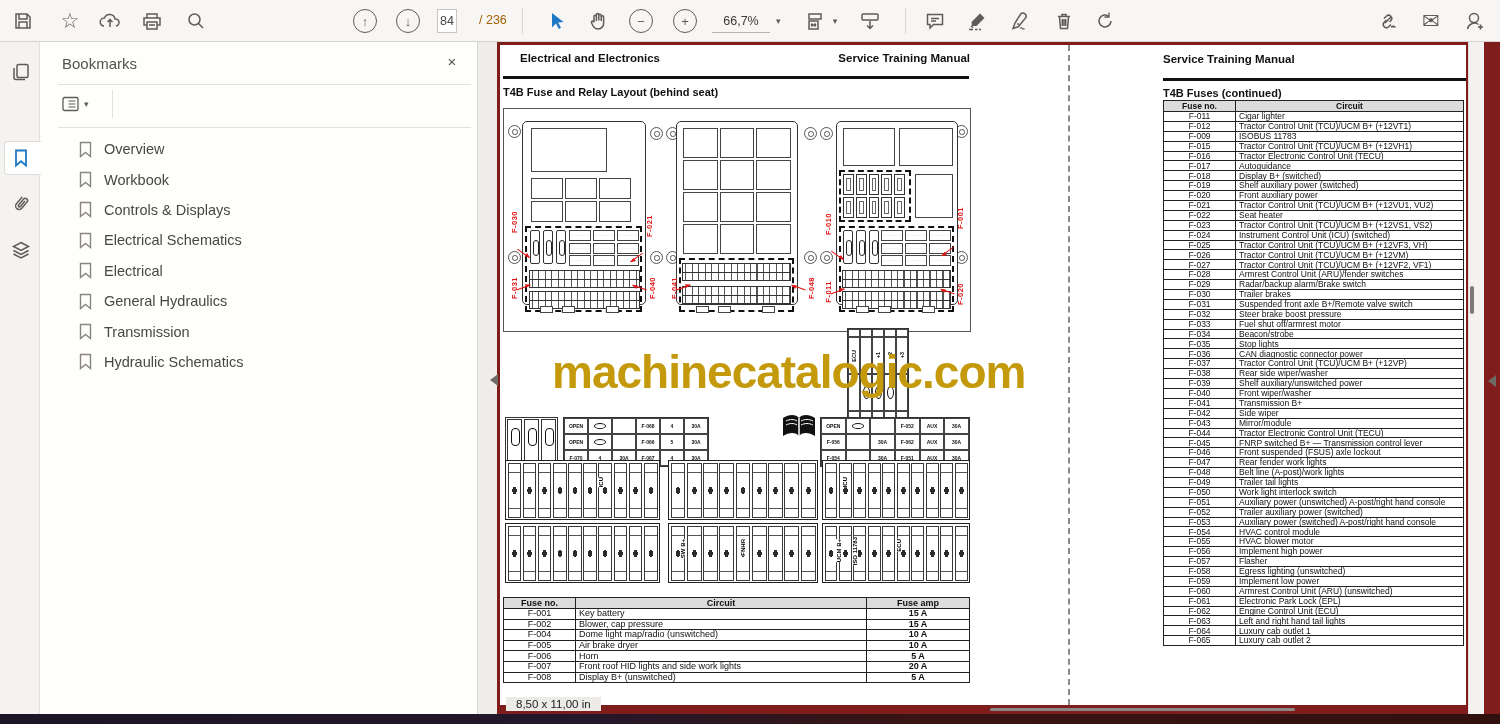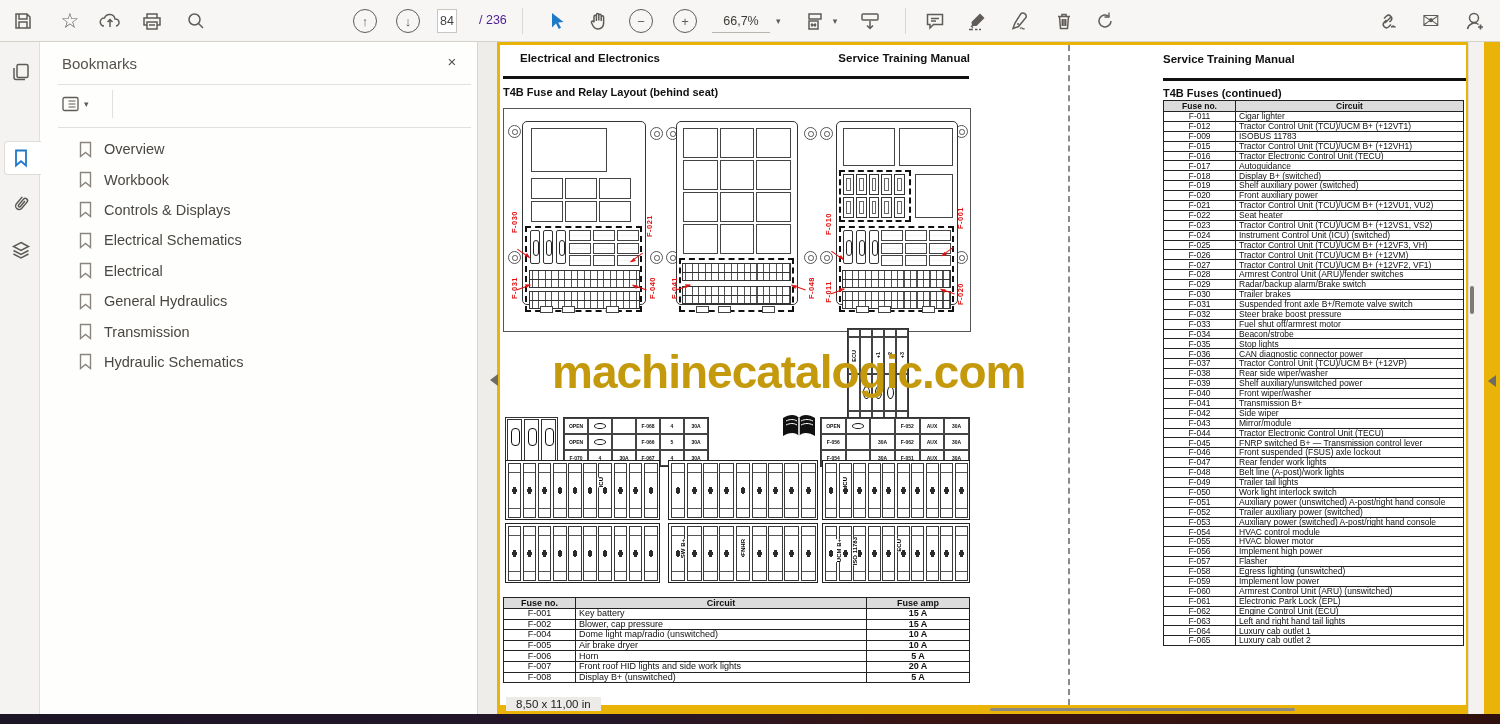--- a/index.html
+++ b/index.html
@@ -7,21 +7,21 @@
   body { font-family:"Liberation Sans","DejaVu Sans",sans-serif; background:#e8e6e3; }
   .app { position:relative; width:1500px; height:724px; overflow:hidden; }
 
   
   .toolbar { position:absolute; left:0; top:0; width:1500px; height:42px; background:#f7f6f4; border-bottom:1px solid #d5d2cc; z-index:30; }
   .tbtn { position:absolute; top:7px; width:30px; height:28px; display:flex; align-items:center; justify-content:center; border-radius:3px; cursor:pointer; color:#5f5c58; }
   .tbtn svg { stroke:#5f5c58; fill:none; stroke-width:1.5; }
   .tb-sep { position:absolute; top:8px; width:1px; height:26px; background:#dbd8d3; }
   .circle-glyph { width:24px; height:24px; border:1.5px solid #5f5c58; border-radius:50%; display:flex; align-items:center; justify-content:center; font-size:13px; color:#5f5c58; line-height:1; }
   .page-input { position:absolute; left:437px; top:9px; width:20px; height:24px; background:#fff; border:1px solid #c9c6c0; font-size:12.5px; color:#444; text-align:center; line-height:22px; }
-  .page-total { position:absolute; left:479px; top:13px; font-size:12.5px; color:#4c1d95; }
+  .page-total { position:absolute; left:479px; top:13px; font-size:12.5px; color:#a16207; }
   .zoom-value { position:absolute; left:712px; top:9px; width:58px; height:24px; font-size:12.5px; color:#3e3c39; text-align:center; line-height:24px; border-bottom:1px solid #b8b5af; cursor:pointer; }
   .caret { font-size:9px; color:#5f5c58; }
   .zoom-caret { position:absolute; left:776px; top:16px; cursor:pointer; }
   .unicode-icon { font-size:18px; color:#5f5c58; }
 
   
   .icon-strip { position:absolute; left:0; top:42px; width:40px; height:672px; background:#f4f3f1; border-right:1px solid #e2dfdb; z-index:20; }
   .strip-btn { position:absolute; left:5px; width:32px; height:32px; display:flex; align-items:center; justify-content:center; cursor:pointer; }
   .strip-btn svg { stroke:#5e5b57; fill:none; stroke-width:1.5; }
   .strip-btn.active svg { stroke:#2079c7; }
@@ -35,21 +35,21 @@
   .bm-options { position:absolute; left:22px; top:50px; width:42px; height:24px; display:flex; align-items:center; gap:4px; cursor:pointer; }
   .bm-options svg { stroke:#5e5b57; fill:none; stroke-width:1.3; }
   .bm-opt-sep { position:absolute; left:72px; top:48px; width:1px; height:28px; background:#e4e1dc; }
   .bm-hr2 { position:absolute; left:18px; right:6px; top:85px; height:1px; background:#e4e1dc; }
   .bm-list { position:absolute; left:0; top:92px; right:0; }
   .bm-item { position:relative; height:30.4px; display:flex; align-items:center; padding-left:38px; cursor:pointer; }
   .bm-item svg { stroke:#8a867f; fill:none; stroke-width:1.4; margin-right:11px; flex:0 0 auto; }
   .bm-item span { font-size:14.5px; color:#4a4742; }
 
   
-  .doc-pane { position:absolute; left:478px; top:42px; width:1022px; height:672px; background:#eab308; overflow:hidden; }
+  .doc-pane { position:absolute; left:478px; top:42px; width:1022px; height:672px; background:#7f1d1d; overflow:hidden; }
   .pane-strip { position:absolute; left:0; top:0; width:19px; height:672px; background:#efede9; }
   .collapse-left { position:absolute; left:6px; top:332px; width:0; height:0; border:6px solid transparent; border-right:8px solid #6e6b66; cursor:pointer; }
   .collapse-right { position:absolute; right:4px; top:333px; width:0; height:0; border:6px solid transparent; border-right:8px solid #6e6b66; cursor:pointer; }
 
   .page { position:absolute; left:22px; top:3px; width:966px; height:660px; background:#fff; overflow:hidden; }
   .page-divider { position:absolute; left:568px; top:0; width:0; height:660px; border-left:2px dashed #8a8a8a; }
 
   
   .hdr { position:absolute; font-weight:bold; font-size:11.5px; color:#111; }
   .rule { position:absolute; height:3px; background:#111; }

